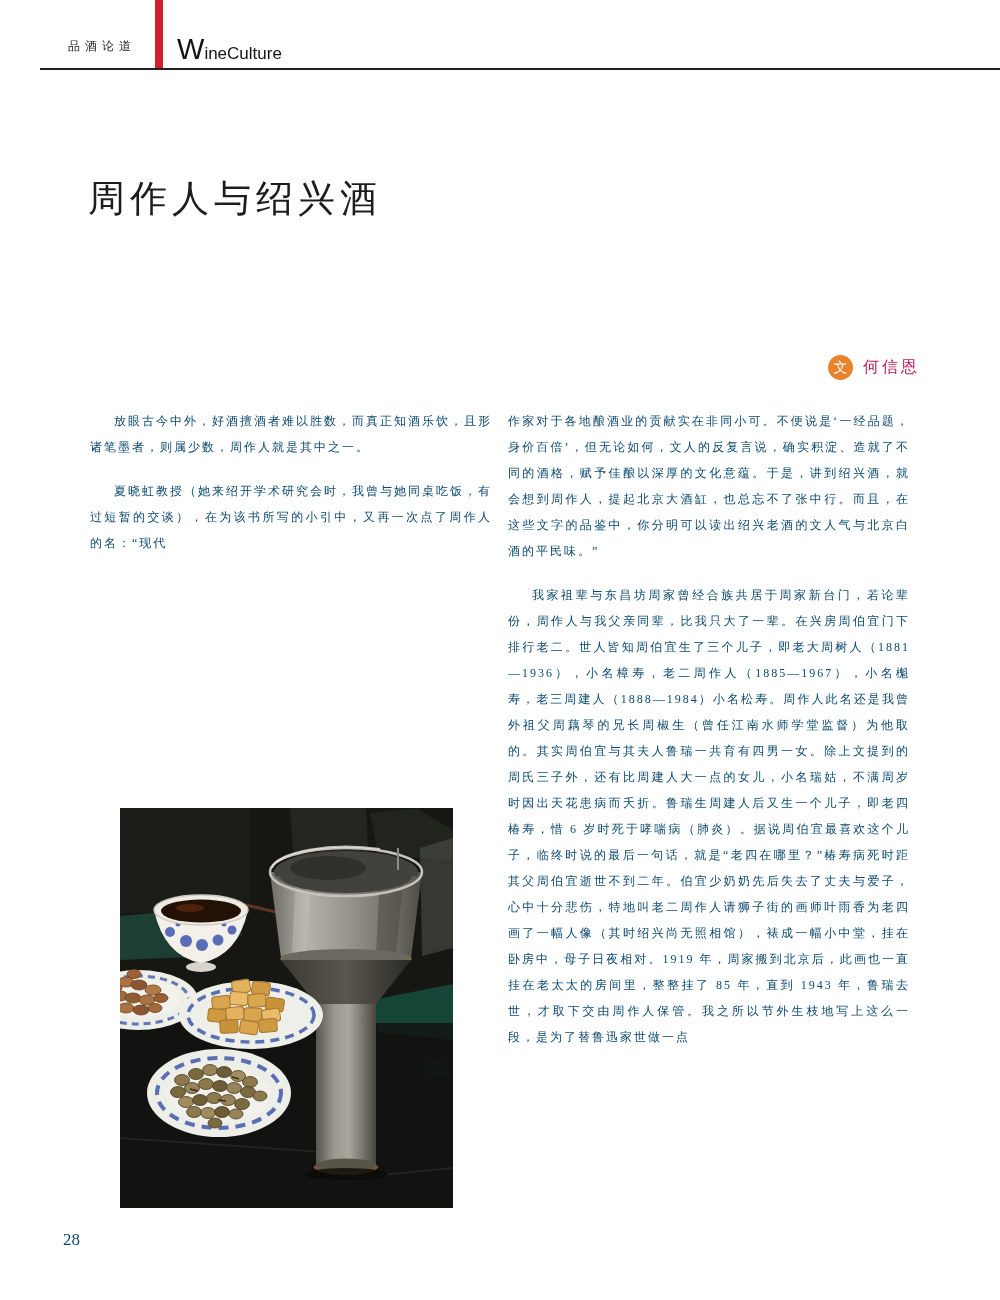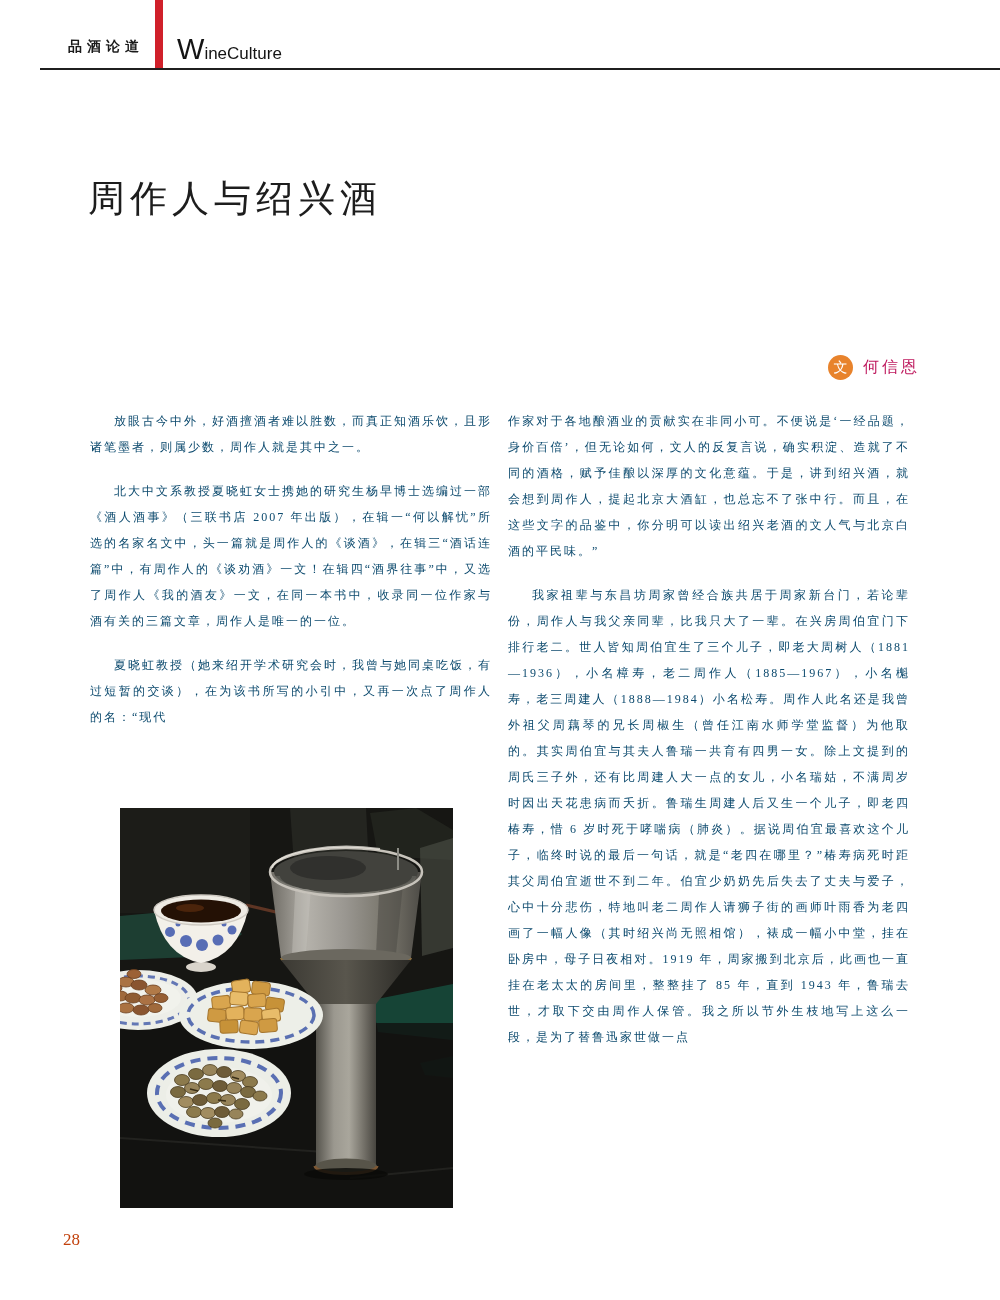--- a/index.html
+++ b/index.html
@@ -4,21 +4,21 @@
 <style>
   html,body{margin:0;padding:0;background:#fff;}
   .page{
     position:relative;width:1000px;height:1300px;background:#ffffff;overflow:hidden;
     font-family:"Liberation Serif","DejaVu Serif",serif;color:#1b1b1b;
   }
   
   .sec-cn{
     position:absolute;left:68px;top:38px;
     font-family:"Liberation Sans","DejaVu Sans",sans-serif;
-    font-size:14px;font-weight:bold;letter-spacing:5px;color:#1a1a1a;white-space:nowrap;
+    font-size:12px;font-weight:normal;letter-spacing:5px;color:#1a1a1a;white-space:nowrap;
   }
   .red-bar{position:absolute;left:155px;top:0;width:8px;height:69px;background:var(--accent-red,#d0202a);}
   .sec-en{
     position:absolute;left:177px;top:34px;
     font-family:"Liberation Sans","DejaVu Sans",sans-serif;color:#141414;white-space:nowrap;
   }
   .sec-en .w-init{font-size:29px;line-height:30px;}
   .sec-en .en-rest{font-size:17px;text-align:right;}
   .header-rule{position:absolute;left:40px;right:0;top:68px;height:2px;background:var(--rule-black,#1f1f1f);}
   
@@ -41,42 +41,41 @@
     text-align:justify;color:#0c4a6e;
   }
   .col-left{left:90px;}
   .col-right{left:508px;}
   .col p{margin:0 0 18px 0;text-indent:2em;}
   .col p.continuation{text-indent:0;}
   
   .photo{position:absolute;left:120px;top:808px;width:333px;height:400px;margin:0;}
   .photo svg{display:block;}
   
-  .page-number{position:absolute;left:63px;top:1230px;font-size:17px;color:#c2410c;}
+  .page-number{position:absolute;left:63px;top:1230px;font-size:17px;color:#0c4a6e;}
 </style>
 </head>
 <body>
 
 <div class="page">
 
   <span class="sec-cn">品酒论道</span>
   <span class="red-bar"></span>
   <span class="sec-en"><span class="w-init">W</span><span class="en-rest">ineCulture</span></span>
   <div class="header-rule"></div>
 
   <h1 class="article-title">周作人与绍兴酒</h1>
 
   <div class="byline">
     <span class="byline-icon">文</span>
     <span class="byline-name">何信恩</span>
   </div>
 
   <div class="col col-left">
     <p>放眼古今中外，好酒擅酒者难以胜数，而真正知酒乐饮，且形诸笔墨者，则属少数，周作人就是其中之一。</p>
-    <p>北大中文系教授夏晓虹女士携她的研究生杨早博士选编过一部《酒人酒事》（三联书店 2007 年出版），在辑一“何以解忧”所选的名家名文中，头一篇就是周作人的《谈酒》，在辑三“酒话连篇”中，有周作人的《谈劝酒》一文！在辑四“酒界往事”中，又选了周作人《我的酒友》一文，在同一本书中，收录同一位作家与酒有关的三篇文章，周作人是唯一的一位。</p>
     <p>夏晓虹教授（她来绍开学术研究会时，我曾与她同桌吃饭，有过短暂的交谈），在为该书所写的小引中，又再一次点了周作人的名：“现代</p>
   </div>
 
   <figure class="photo" role="img" aria-label="深色桌面上的绍兴酒菜：青花瓷碟盛着花生、油豆腐与茴香豆，一碗酱油，以及一只锡制温酒器">
     <svg width="333" height="400" viewBox="0 0 333 400" xmlns="http://www.w3.org/2000/svg">
       <defs>
         <linearGradient id="met" x1="0" y1="0" x2="1" y2="0">
           <stop offset="0" stop-color="#6e6b64"></stop>
             <stop offset="0.25" stop-color="#b4b1aa"></stop>
           <stop offset="0.5" stop-color="#999690"></stop>

